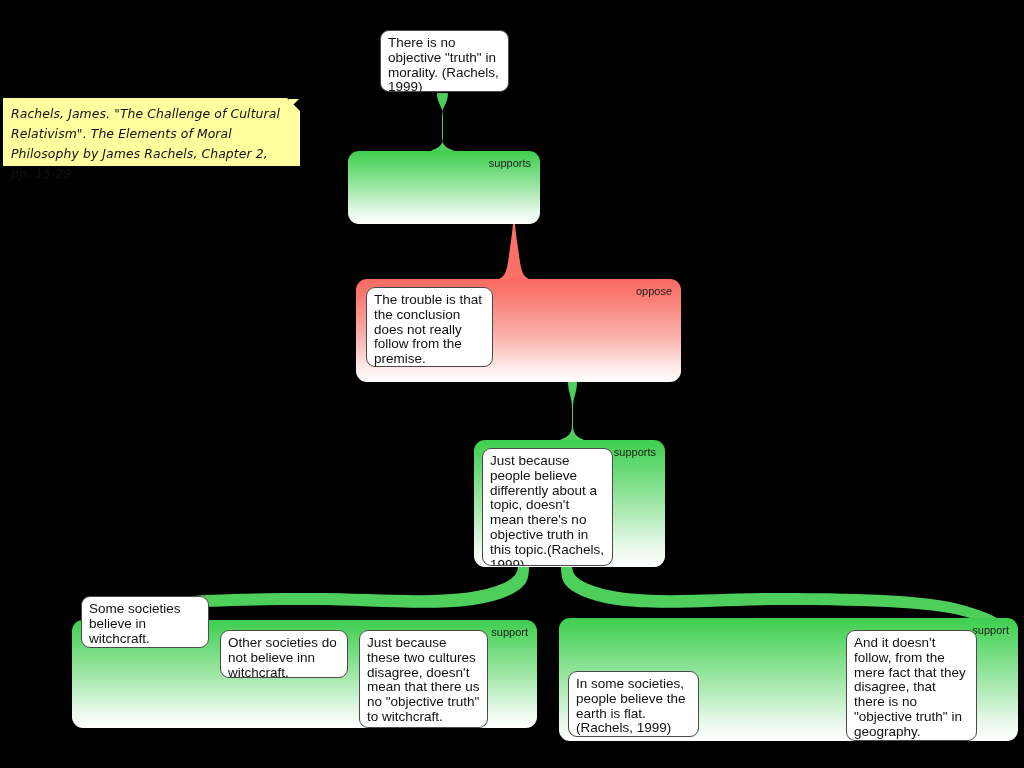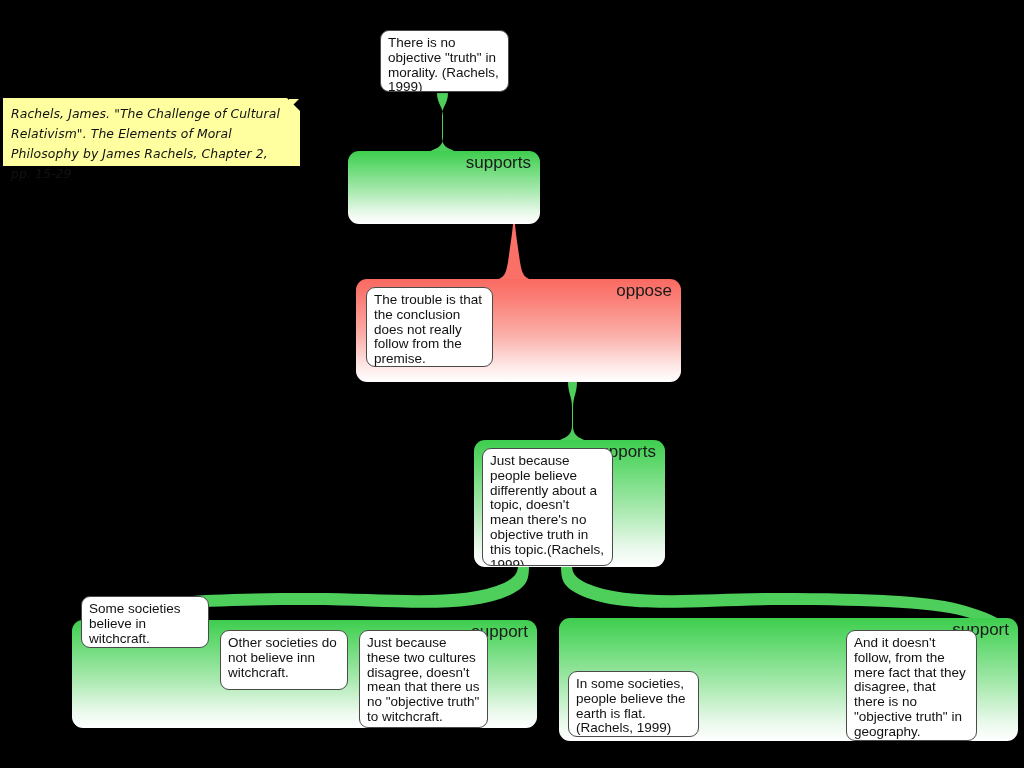--- a/index.html
+++ b/index.html
@@ -43,21 +43,21 @@
   .group.supports {
     background: linear-gradient(to bottom, #3ecd4e 0%, #5fd86d 18%, #a9e9af 55%, #eaf9ec 85%, #ffffff 100%);
   }
   .group.oppose {
     background: linear-gradient(to bottom, #f96a61 0%, #fa7d75 18%, #fbb0aa 55%, #fde9e7 85%, #ffffff 100%);
   }
   .group-label {
     position: absolute;
     top: 6px;
     right: 9px;
-    font-size: 17px;
+    font-size: 11px;
     line-height: 12px;
     color: #1a1a1a;
     font-family: "Liberation Sans", sans-serif;
     white-space: nowrap;
   }
 
   
   .claim {
     position: absolute;
     background: #ffffff;
@@ -195,21 +195,21 @@
 
   <div class="group supports" style="left:474px; top:440px; width:191px; height:127px;">
     <span class="group-label">supports</span>
   </div>
   <div class="claim" style="left:482px; top:448px; width:131px; height:118px;">Just because people believe differently about a topic, doesn't mean there's no objective truth in this topic.(Rachels, 1999)</div>
 
   <div class="group supports" style="left:72px; top:620px; width:465px; height:108px;">
     <span class="group-label">support</span>
   </div>
   <div class="claim" style="left:81px; top:596px; width:128px; height:52px;">Some societies believe in witchcraft.</div>
-  <div class="claim" style="left:220px; top:630px; width:128px; height:60px;">Other societies do not believe inn witchcraft.</div>
+  <div class="claim" style="left:220px; top:630px; width:128px; height:48px;">Other societies do not believe inn witchcraft.</div>
   <div class="claim" style="left:359px; top:630px; width:129px; height:98px;">Just because these two cultures disagree, doesn't mean that there us no "objective truth" to witchcraft.</div>
 
   <div class="group supports" style="left:559px; top:618px; width:459px; height:123px;">
     <span class="group-label">support</span>
   </div>
   <div class="claim" style="left:568px; top:630px; width:131px; height:66px;margin-top:41px;">In some societies, people believe the earth is flat. (Rachels, 1999)</div>
   <div class="claim" style="left:846px; top:630px; width:131px; height:111px;">And it doesn't follow, from the mere fact that they disagree, that there is no "objective truth" in geography. (Rachels, 1999)</div>
 
 </div>
 

